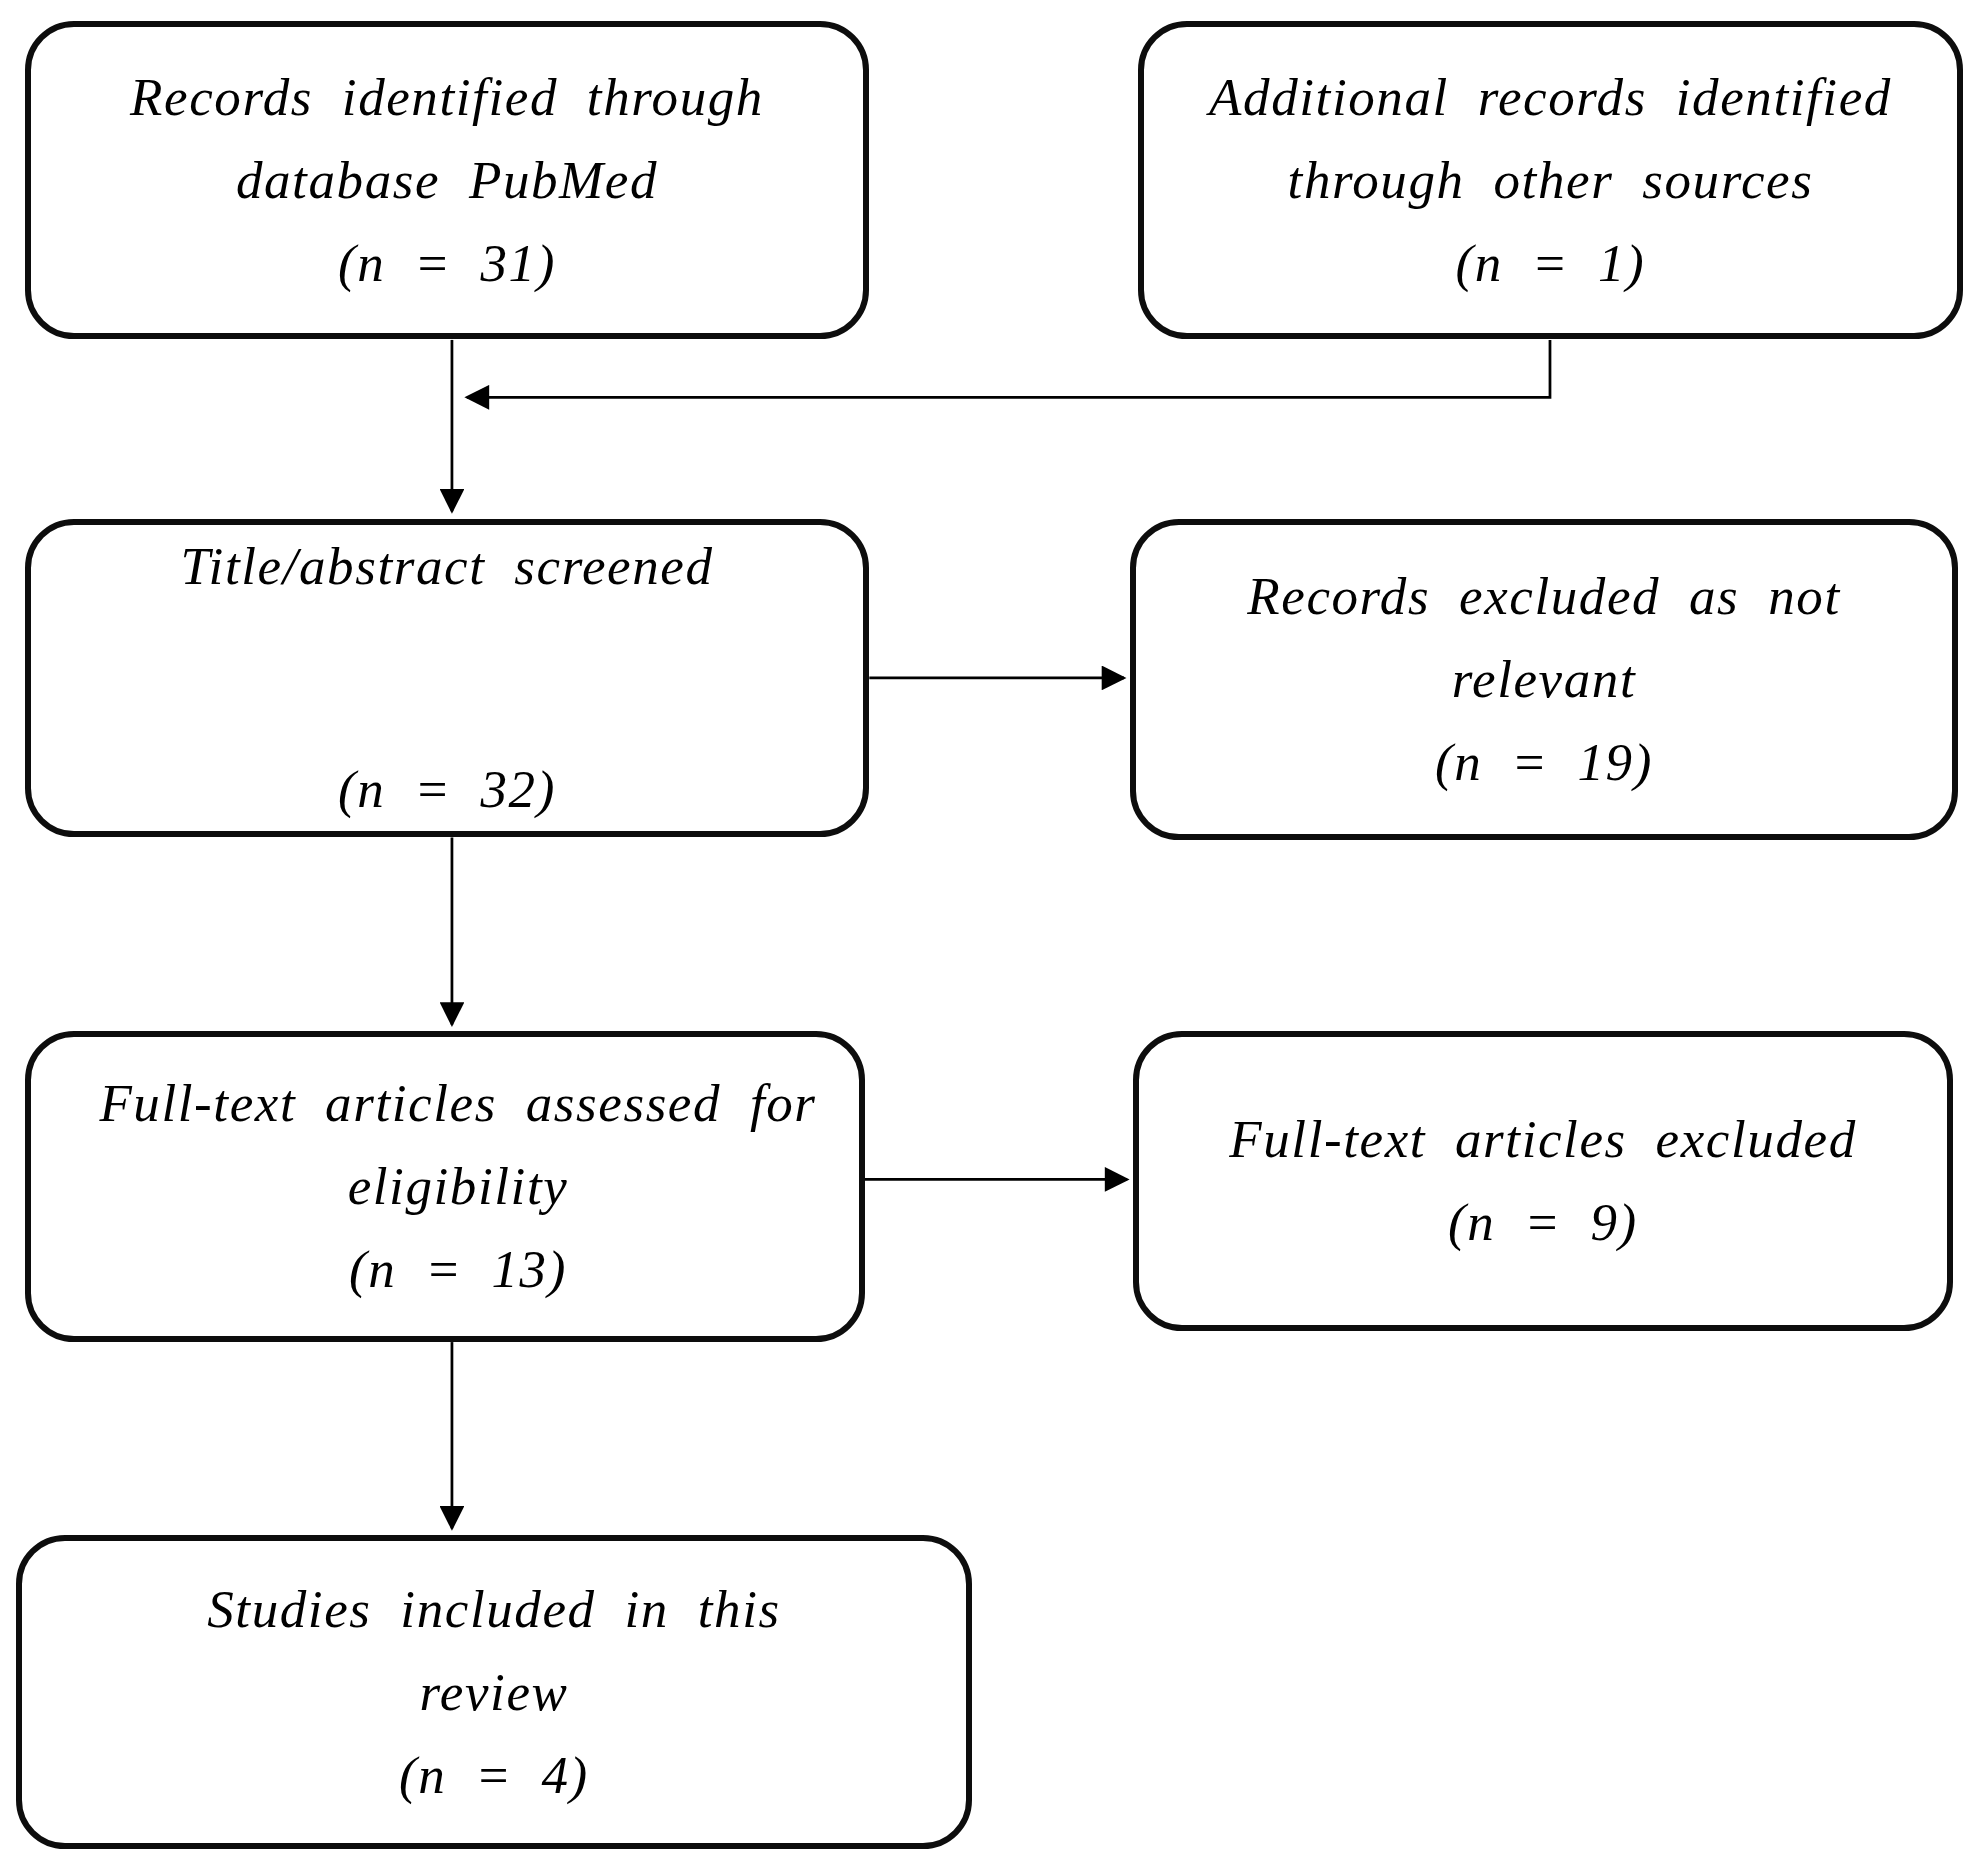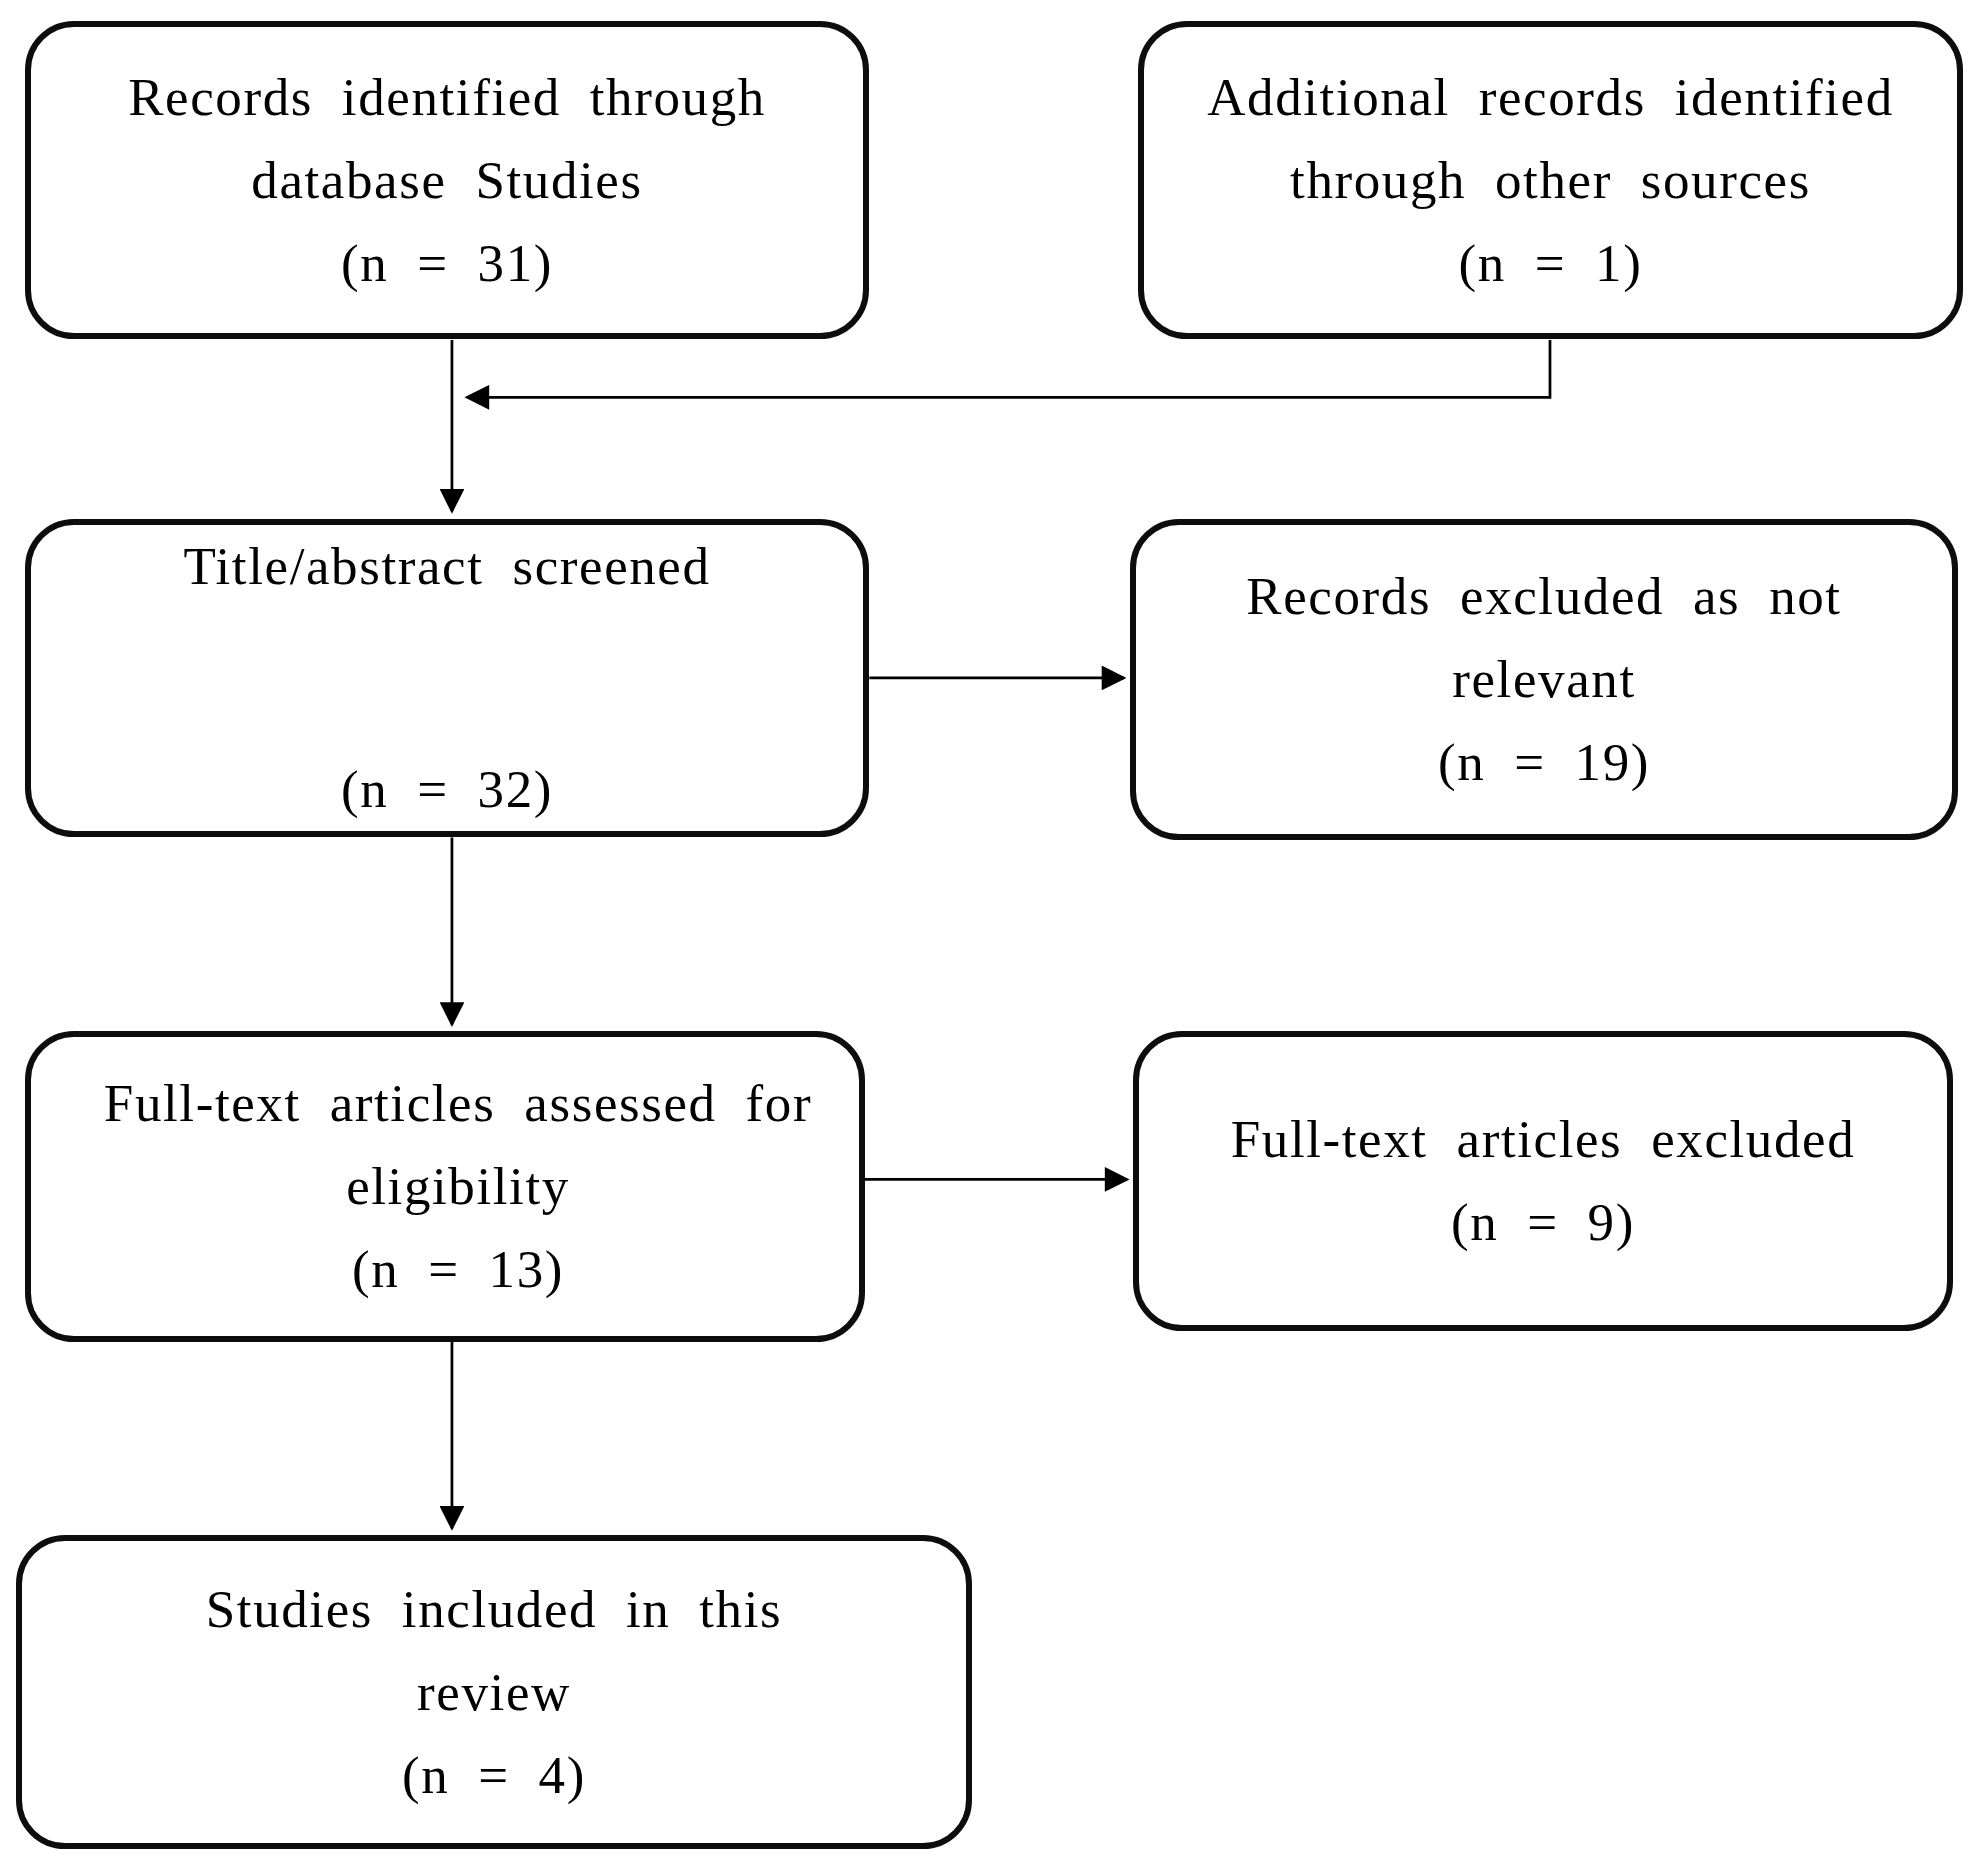--- a/index.html
+++ b/index.html
@@ -30,20 +30,21 @@
     box-sizing: border-box;
     background: #ffffff;
     border: 6.3px solid #0d0d0d;
     border-radius: 49px;
     display: flex;
     flex-direction: column;
     align-items: center;
     justify-content: center;
     text-align: center;
     z-index: 2;
+    font-style: italic;
   }
   .box .line {
     display: block;
     font-size: 53px;
     line-height: 83px;
     letter-spacing: 1.6px;
     word-spacing: 14px;
     white-space: nowrap;
     color: #000000;
   }
@@ -70,21 +71,21 @@
     <path d="M575 432 V650" stroke="#000000" stroke-width="3.5" fill="none" marker-end="url(#arrowhead)"></path>
     <path d="M1972 432 V505 H594" stroke="#000000" stroke-width="3.5" fill="none" marker-end="url(#arrowhead)"></path>
     <path d="M1106 862 H1430" stroke="#000000" stroke-width="3.5" fill="none" marker-end="url(#arrowhead)"></path>
     <path d="M575 1065 V1303" stroke="#000000" stroke-width="3.5" fill="none" marker-end="url(#arrowhead)"></path>
     <path d="M1100 1500 H1434" stroke="#000000" stroke-width="3.5" fill="none" marker-end="url(#arrowhead)"></path>
     <path d="M575 1707 V1944" stroke="#000000" stroke-width="3.5" fill="none" marker-end="url(#arrowhead)"></path>
   </svg>
 
   <div class="box box-a">
     <span class="line">Records identified through</span>
-    <span class="line">database Studies</span>
+    <span class="line">database PubMed</span>
     <span class="line">(n = 31)</span>
   </div>
 
   <div class="box box-b">
     <span class="line">Additional records identified</span>
     <span class="line">through other sources</span>
     <span class="line">(n = 1)</span>
   </div>
 
   <div class="box box-c">

